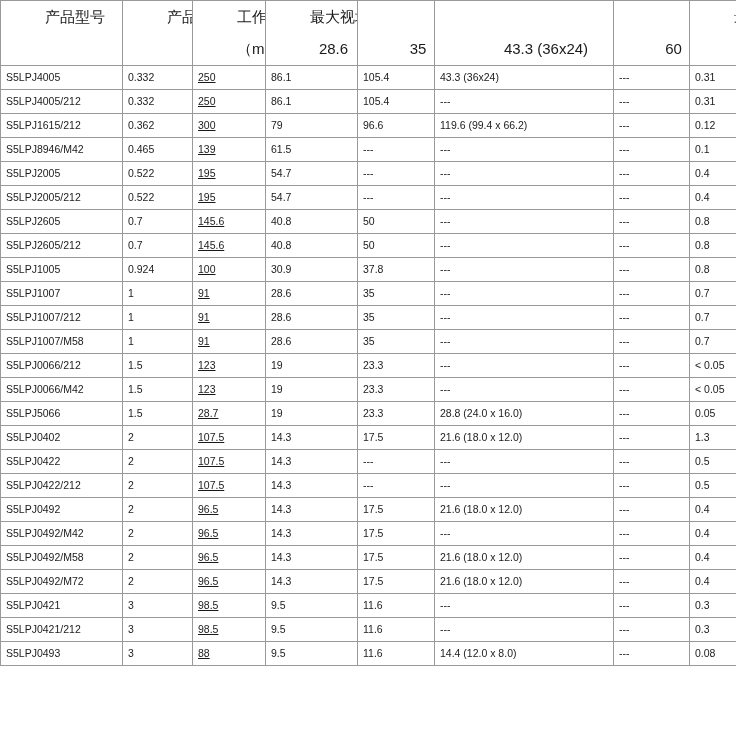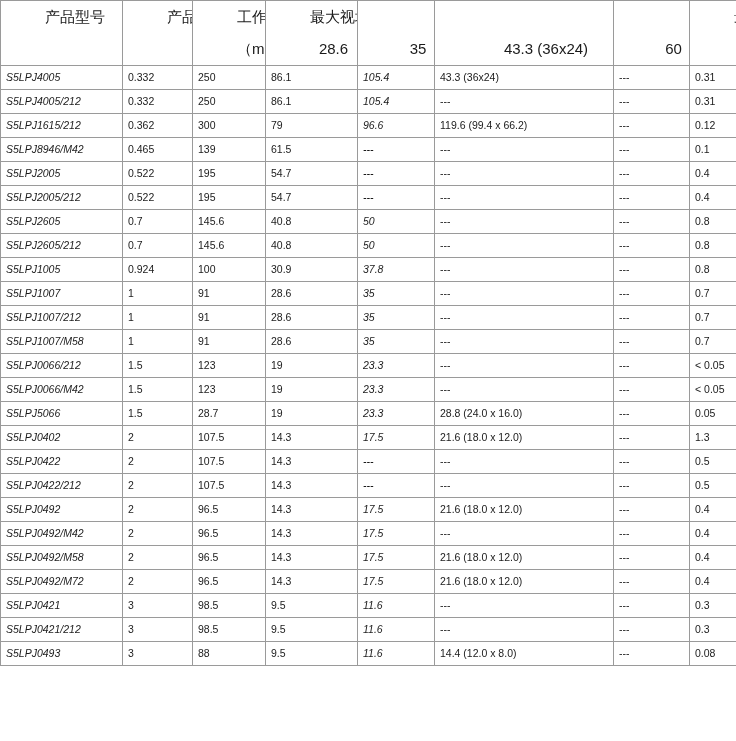--- a/index.html
+++ b/index.html
@@ -42,25 +42,25 @@
     line-height: 16px;
     border-top: none;
     text-align: center;
   }
   thead td.hdr-main {
     height: 16px;
     line-height: 18px;
     border-bottom: none;
     vertical-align: top;
   }
-  .col-0 { width: 122px; font-style: italic; }
+  .col-0 { width: 122px; }
   .col-1 { width: 70px; }
-  .col-2 { width: 73px; }
+  .col-2 { width: 73px; text-decoration: underline; }
   .col-3 { width: 92px; margin-top: 36px; }
-  .col-4 { width: 77px; font-style: italic; }
+  .col-4 { width: 77px; }
   .col-5 { width: 179px; }
   .col-6 { width: 76px; }
   .col-7 { width: 94px; }
 </style>
 </head>
 <body>
 
 <table class="spec-table">
   <colgroup>
     <col class="col-0">

